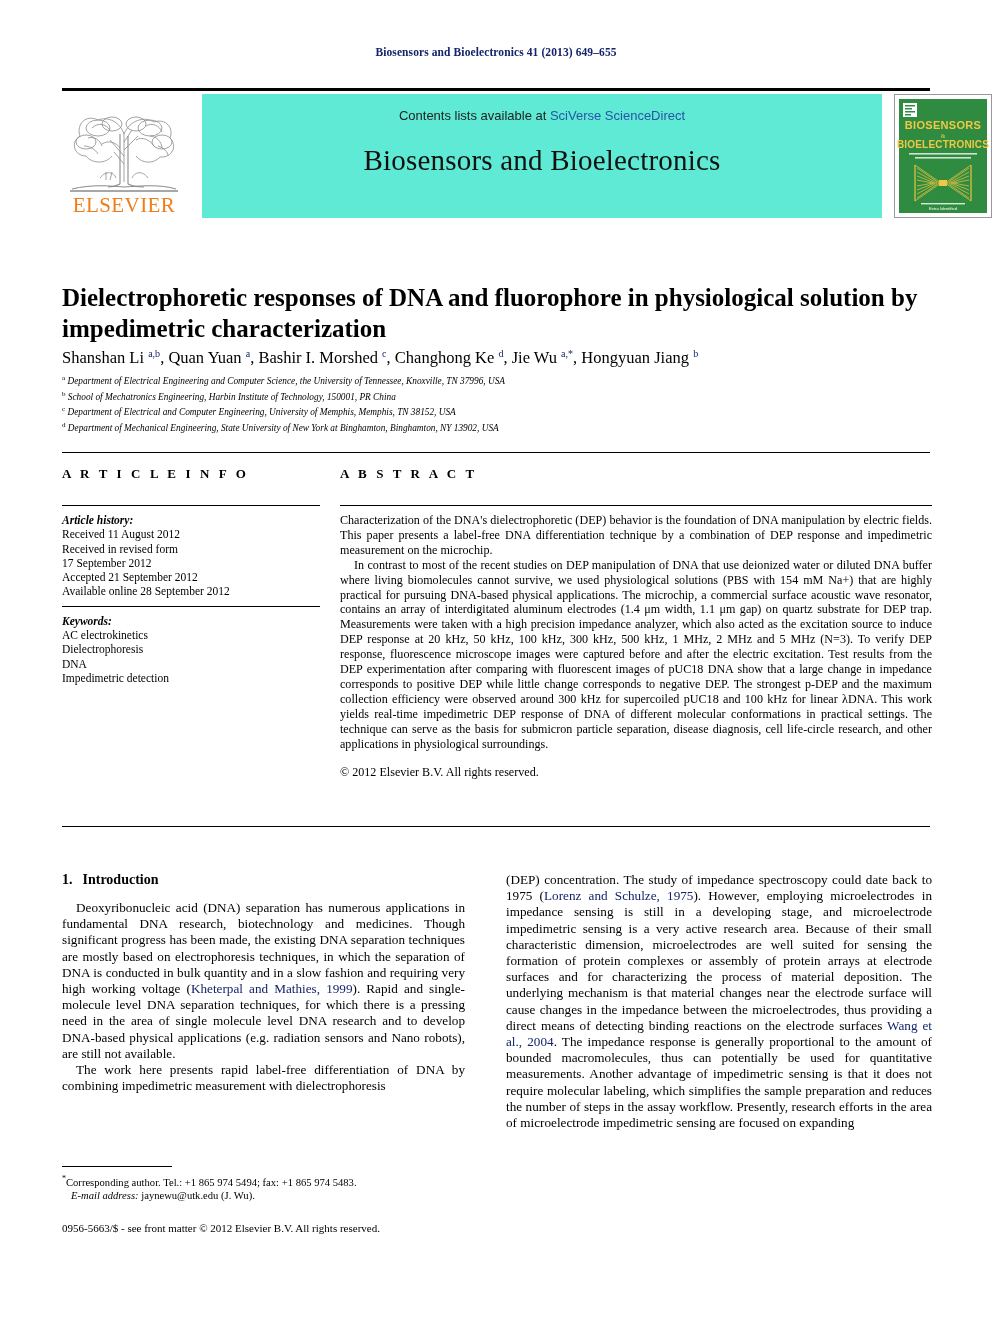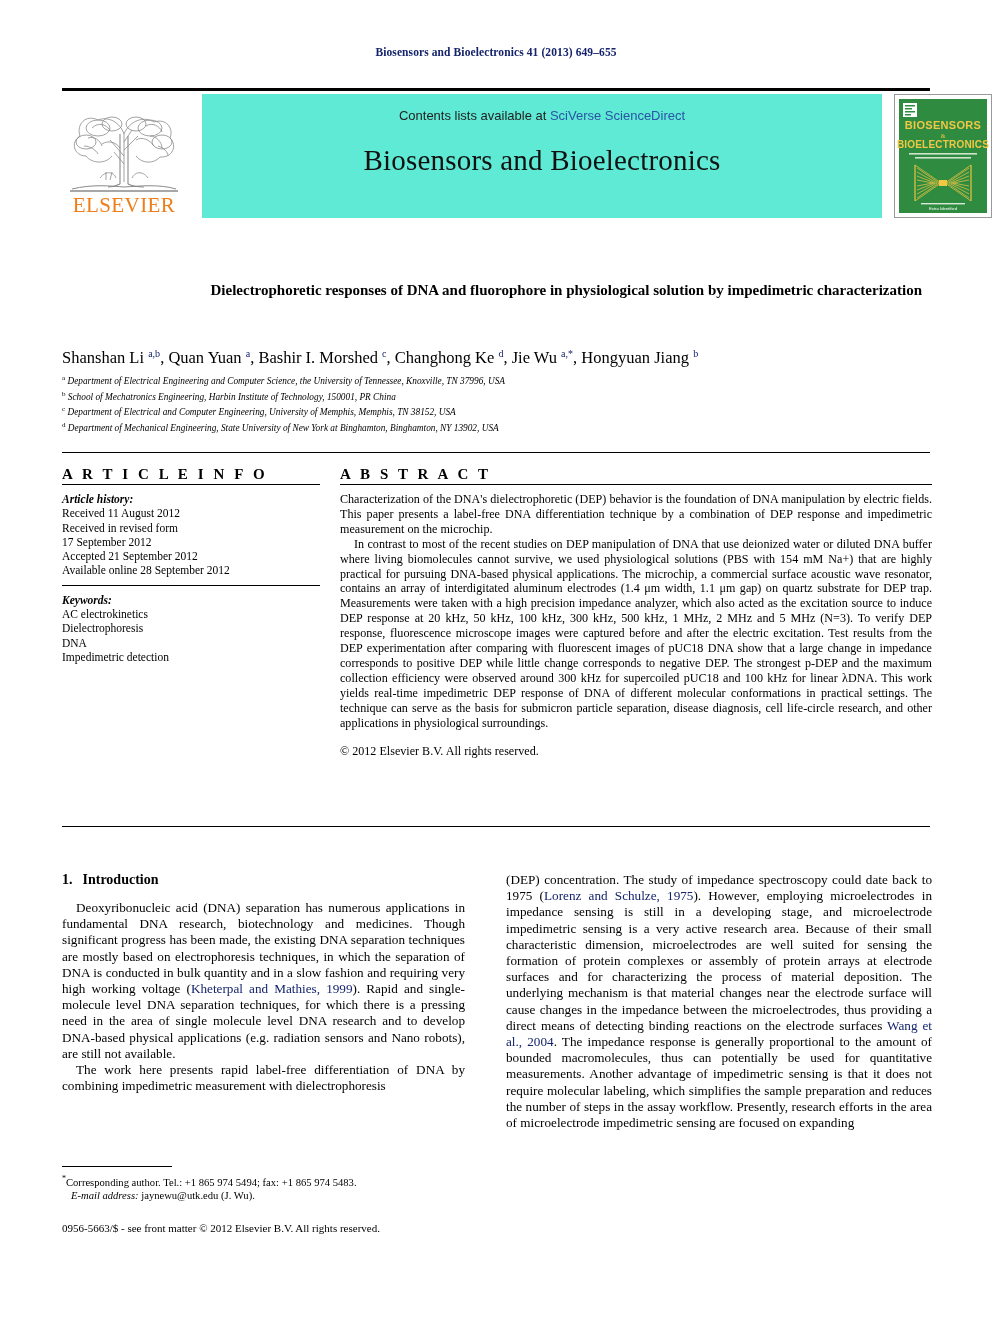--- a/index.html
+++ b/index.html
@@ -115,24 +115,23 @@
     box-sizing: border-box;
     overflow: hidden;
   }
 
   
   .article-title {
     position: absolute;
     left: 62px; top: 265px;
     width: 860px;
     font-family: "Liberation Serif", serif;
-    font-size: 15px;
+    font-size: 25px;
     line-height: 31px;
     color: #000;
-    text-align: right;
   }
   .authors {
     position: absolute;
     left: 62px; top: 342px;
     width: 870px;
     font-family: "Liberation Serif", serif;
     font-size: 16.5px;
     line-height: 22px;
     color: #000;
   }
@@ -166,24 +165,24 @@
     width: 258px;
   }
   .abs-col {
     position: absolute;
     left: 340px; top: 466px;
     width: 592px;
   }
   .sec-head {
     font-family: "Liberation Serif", serif;
     font-weight: bold;
-    font-size: 15px;
+    font-size: 13px;
     letter-spacing: 3.1px;
     color: #000;
-    margin-bottom: 1px;
+    margin-bottom: 23px;
   }
   .thin-rule {
     height: 1px;
     background: #000;
     margin-bottom: 7px;
   }
   .info-block {
     font-family: "Liberation Serif", serif;
     font-size: 11.5px;
     line-height: 14.3px;

